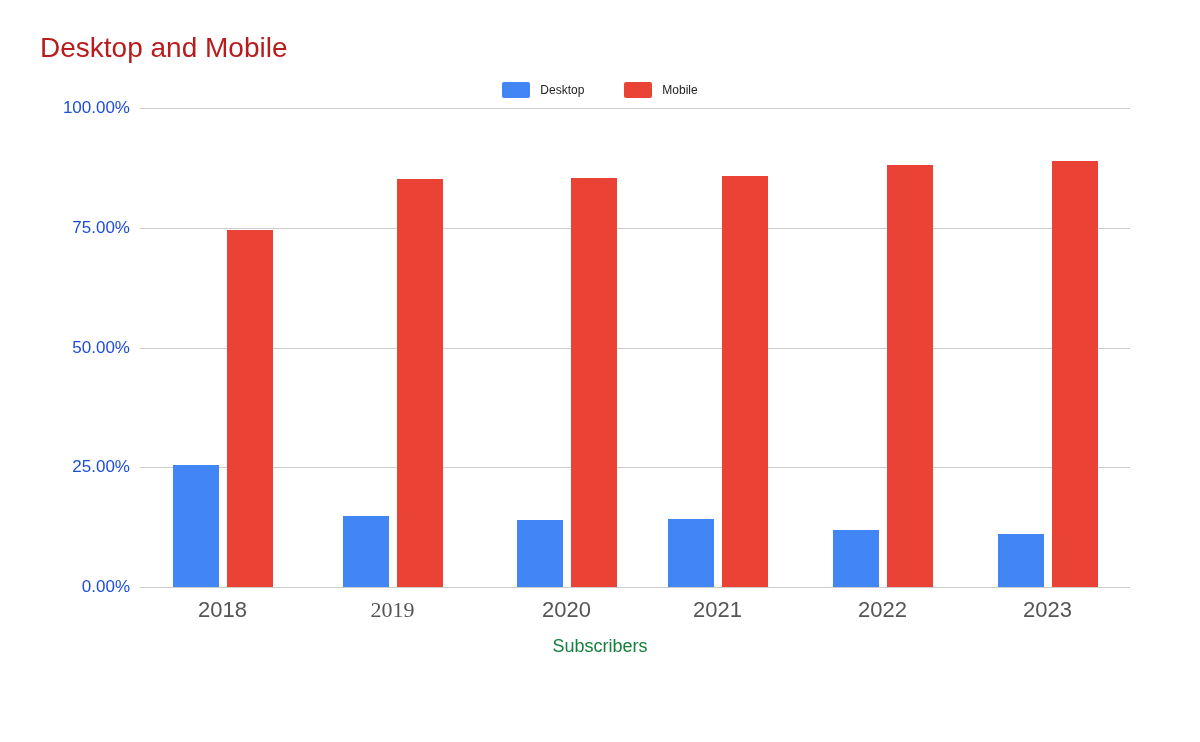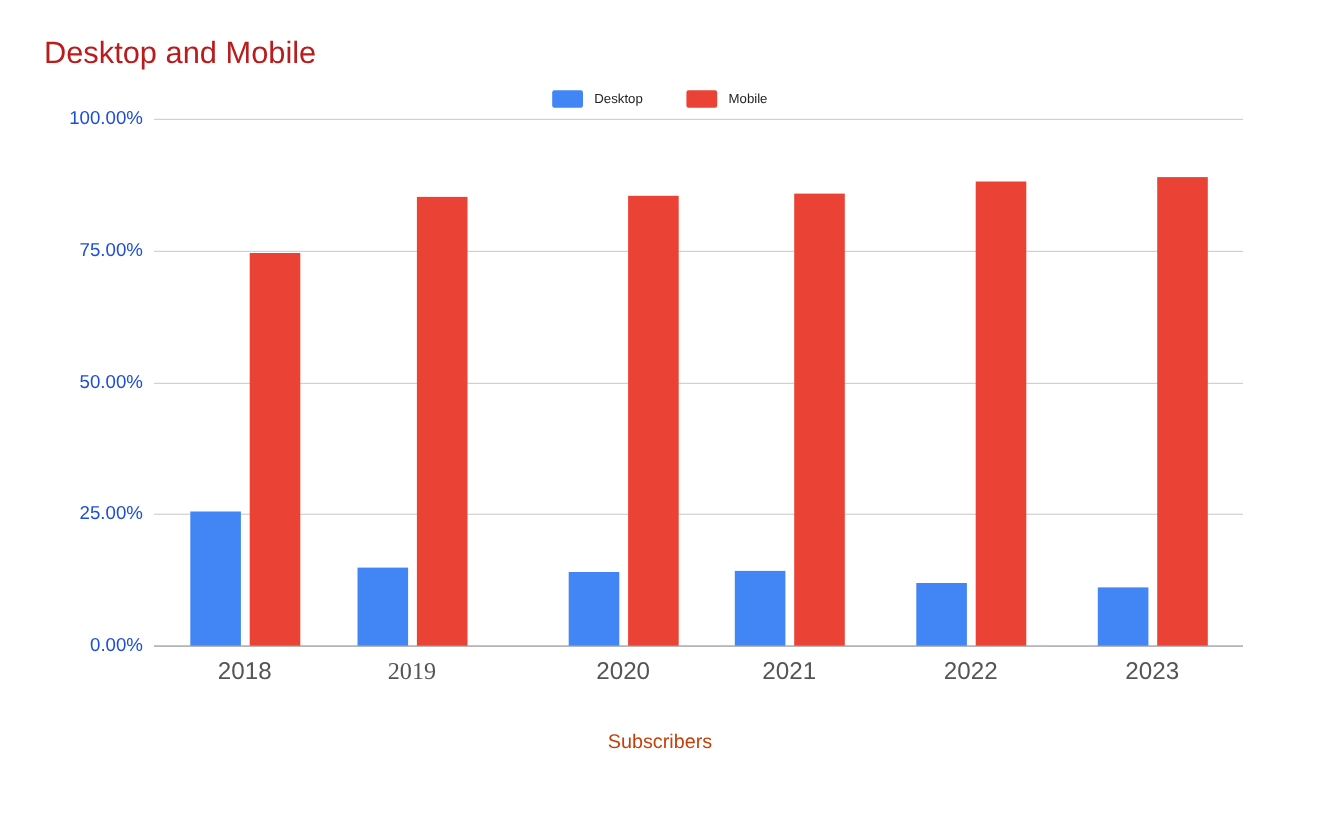--- a/index.html
+++ b/index.html
@@ -93,22 +93,22 @@
     top: 100%;
     width: 100%;
     text-align: center;
     font-size: 22px;
     color: #555;
     padding-top: 10px;
   }
   .x-axis-label {
     text-align: center;
     font-size: 18px;
-    color: #c2410c;
-    margin-top: 76px;
+    color: #15803d;
+    margin-top: 48px;
   }
 </style>
 </head>
 <body>
 
 <div class="chart-container">
   <div class="chart-title">Desktop and Mobile</div>
 
   <div class="legend">
     <div class="legend-item">
@@ -132,21 +132,21 @@
         <div class="gridline" style="top: 119.75px;"></div>
         <div class="y-tick" style="top: 119.75px;">75.00%</div>
         <div class="gridline" style="top: 0px;"></div>
         <div class="y-tick" style="top: 0px;">100.00%</div>
         <div class="bars">
           <div class="group" style="left: 0px; width: 165px;">
             <div class="bar" title="Desktop 2018: 25.5%" style="height: 122.145px; background: rgb(66, 133, 244);"></div>
             <div class="bar" title="Mobile 2018: 74.5%" style="height: 356.855px; background: rgb(234, 67, 53);"></div>
             <div class="x-tick">2018</div>
           </div>
-          <div class="group" style="left: 152px; width: 165px; font-family: Liberation Serif, serif;">
+          <div class="group" style="left: 170px; width: 165px; font-family: Liberation Serif, serif;">
             <div class="bar" title="Desktop 2019: 14.8%" style="height: 70.892px; background: rgb(66, 133, 244);"></div>
             <div class="bar" title="Mobile 2019: 85.2%" style="height: 408.108px; background: rgb(234, 67, 53);"></div>
             <div class="x-tick">2019</div>
           </div>
           <div class="group" style="left: 344px; width: 165px;">
             <div class="bar" title="Desktop 2020: 14%" style="height: 67.06px; background: rgb(66, 133, 244);"></div>
             <div class="bar" title="Mobile 2020: 85.3%" style="height: 408.587px; background: rgb(234, 67, 53);"></div>
             <div class="x-tick">2020</div>
           </div>
           <div class="group" style="left: 495px; width: 165px;">

